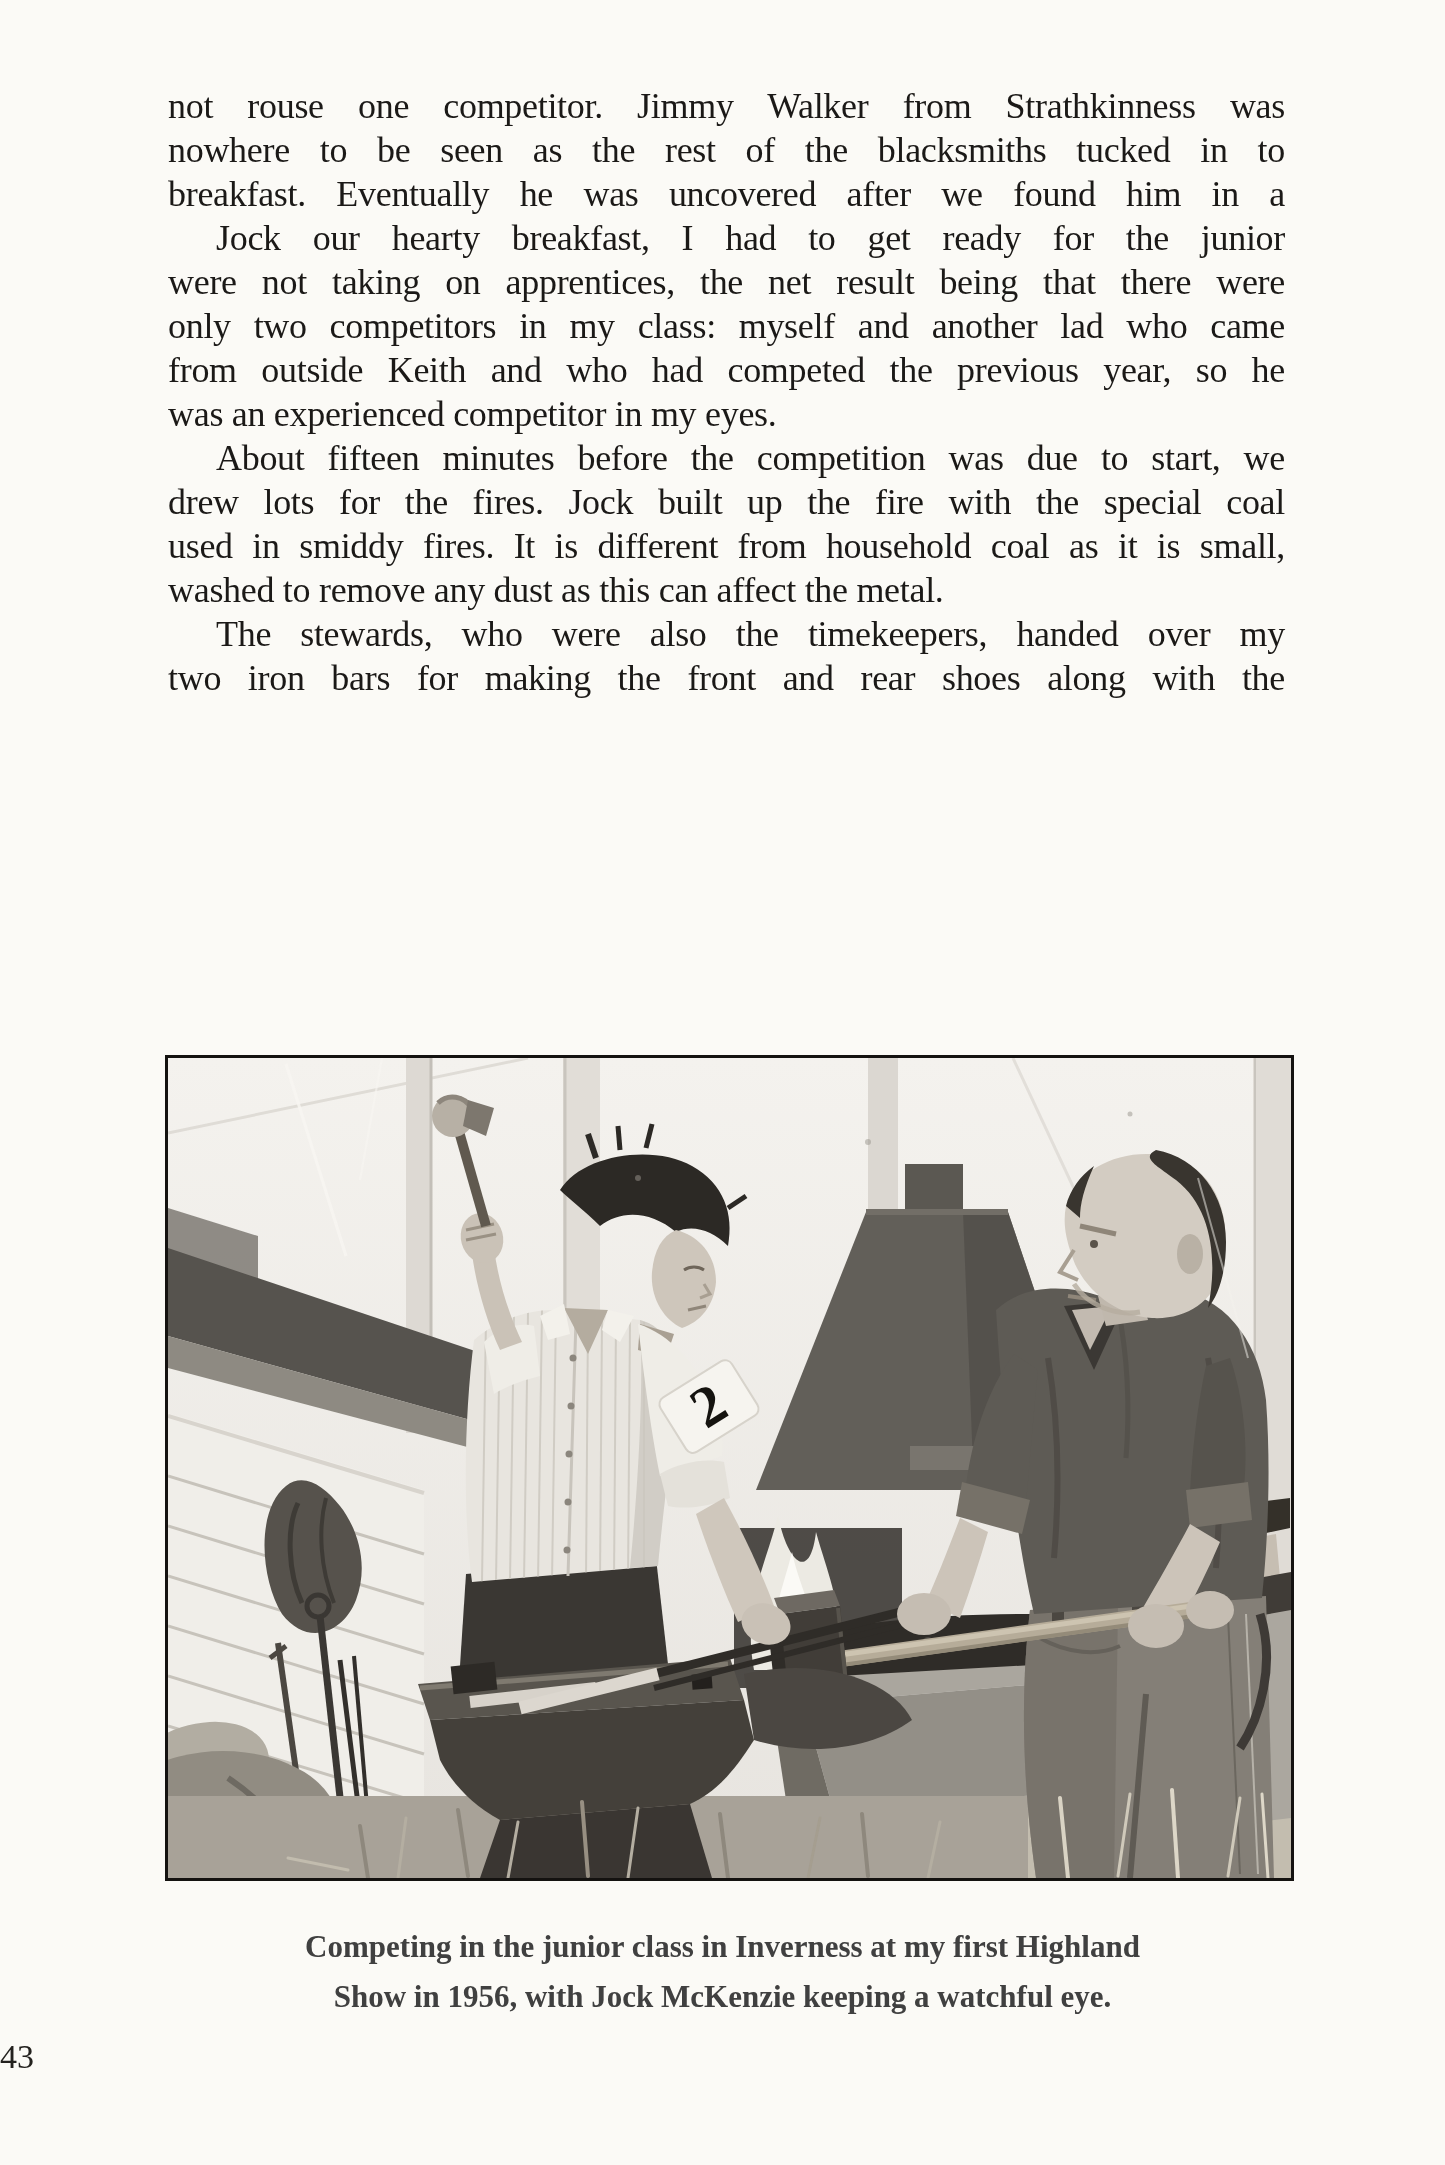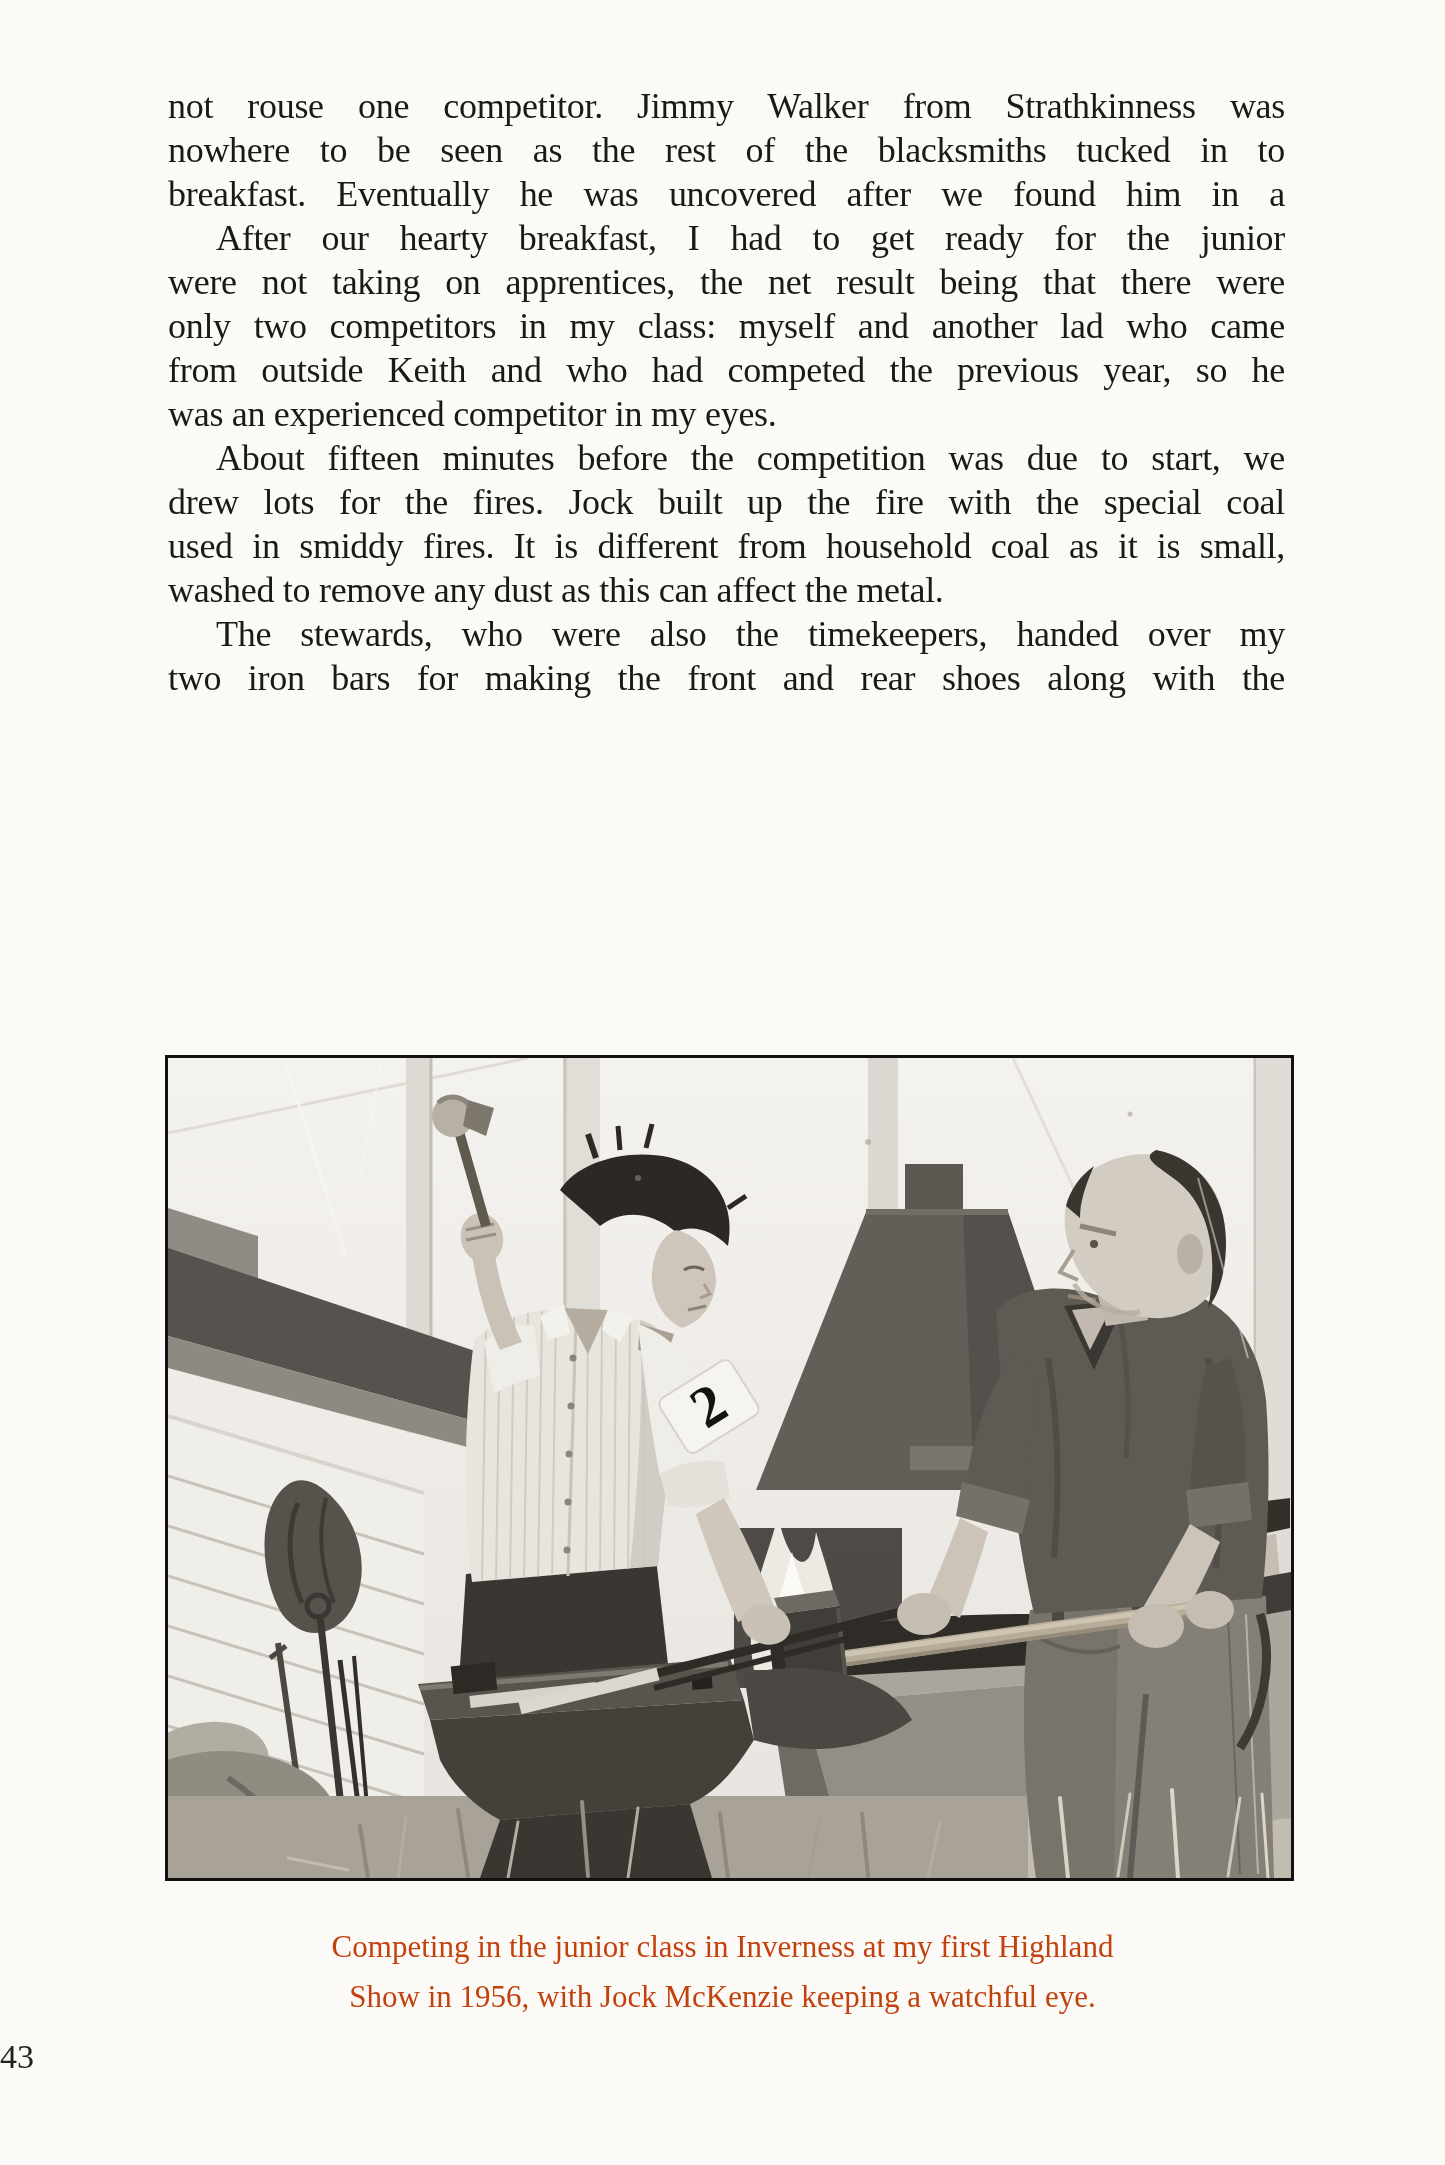--- a/index.html
+++ b/index.html
@@ -17,40 +17,40 @@
   }
   .tline.end{text-align-last:left;}
   .tline.ind{text-indent:48px;}
   .photo{
     position:absolute;left:165px;top:1055px;width:1123px;height:820px;
     border:3px solid #141210;background:#eae8e3;box-sizing:content-box;
   }
   .photo svg{display:block;width:100%;height:100%;}
   .caption{
     position:absolute;left:0;right:0;top:1922px;text-align:center;
-    font-weight:normal;font-size:31px;line-height:50px;color:#c2410c;
+    font-weight:bold;font-size:31px;line-height:50px;color:#404040;
   }
   .pageno{
     position:absolute;left:0;right:0;top:2038px;text-align:left;
     font-size:34px;color:#23211e;
   }
 </style>
 </head>
 <body>
 
 <div class="page">
 
   <div class="textblock">
     <div class="para">
         <div class="tline">not rouse one competitor. Jimmy Walker from Strathkinness was</div>
         <div class="tline">nowhere to be seen as the rest of the blacksmiths tucked in to</div>
         <div class="tline">breakfast. Eventually he was uncovered after we found him in a</div>
       </div>
     <div class="para">
-        <div class="tline ind">After our hearty breakfast, I had to get ready for the junior</div>
+        <div class="tline ind">Jock our hearty breakfast, I had to get ready for the junior</div>
         <div class="tline">were not taking on apprentices, the net result being that there were</div>
         <div class="tline">only two competitors in my class: myself and another lad who came</div>
         <div class="tline">from outside Keith and who had competed the previous year, so he</div>
         <div class="tline end">was an experienced competitor in my eyes.</div>
       </div>
     <div class="para">
         <div class="tline ind">About fifteen minutes before the competition was due to start, we</div>
         <div class="tline">drew lots for the fires. Jock built up the fire with the special coal</div>
         <div class="tline">used in smiddy fires. It is different from household coal as it is small,</div>
         <div class="tline end">washed to remove any dust as this can affect the metal.</div>

